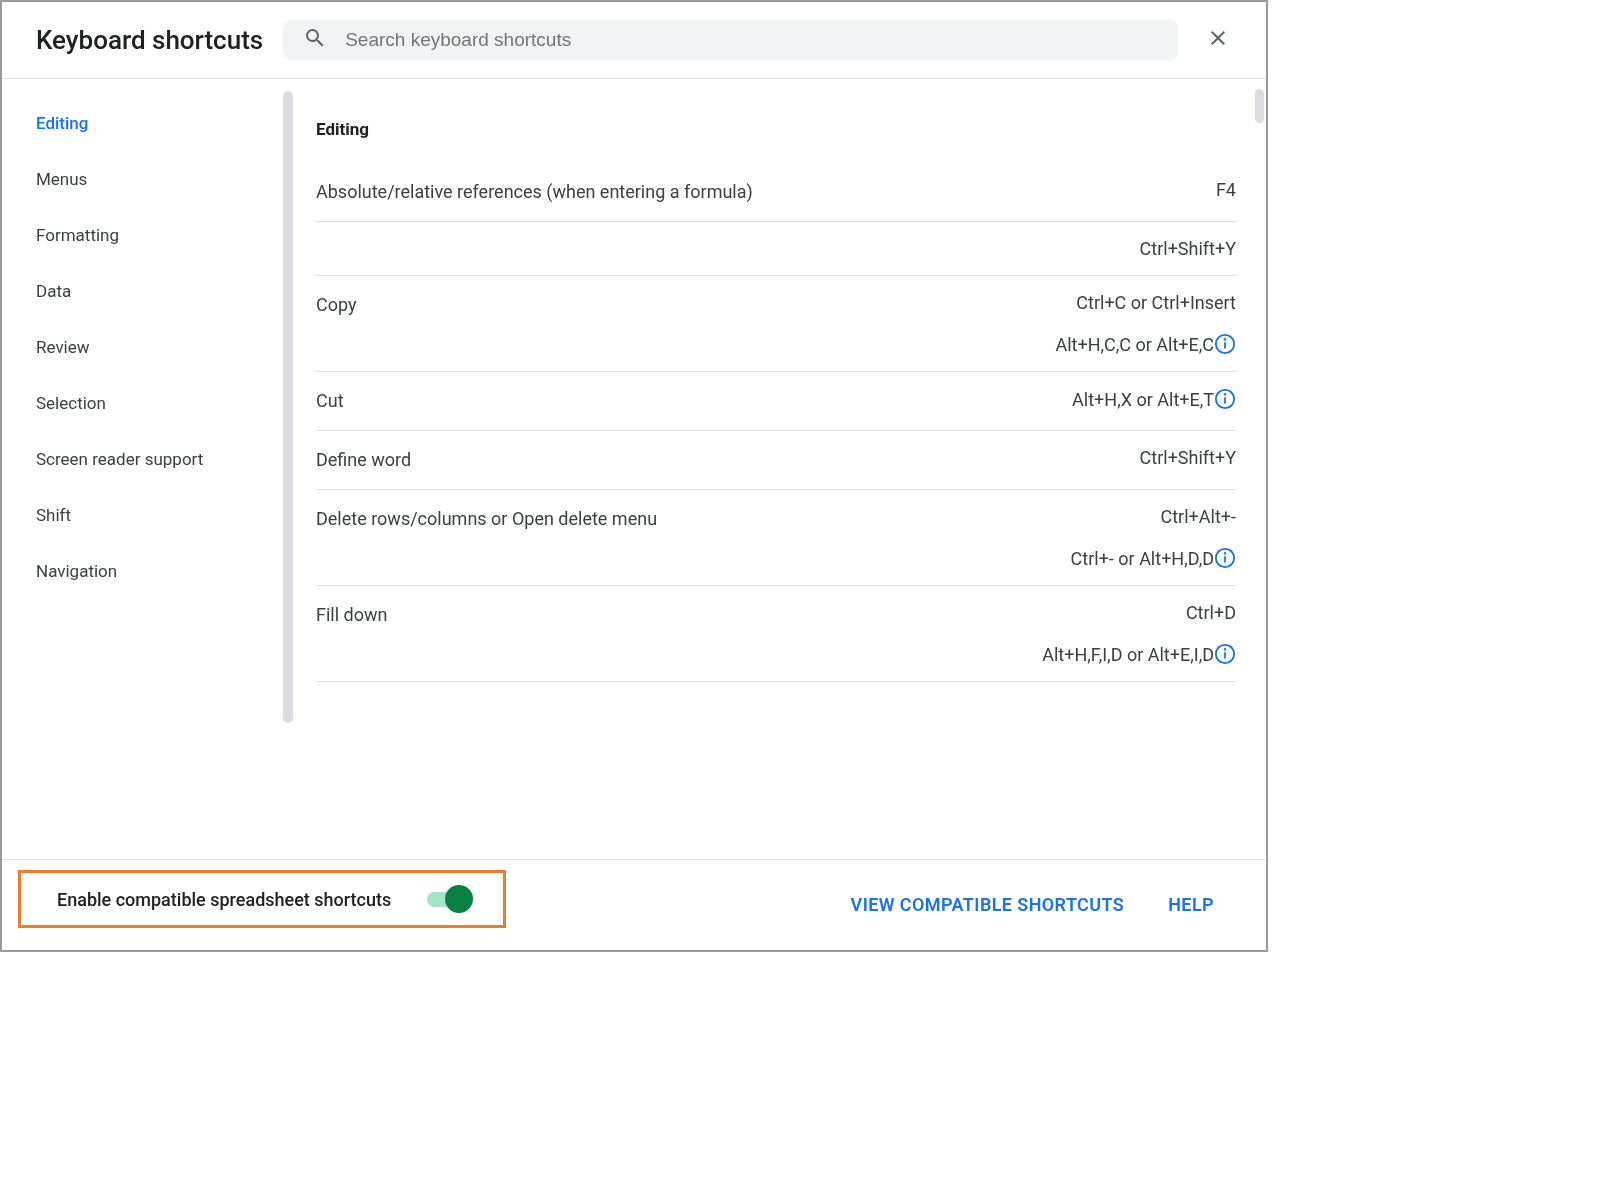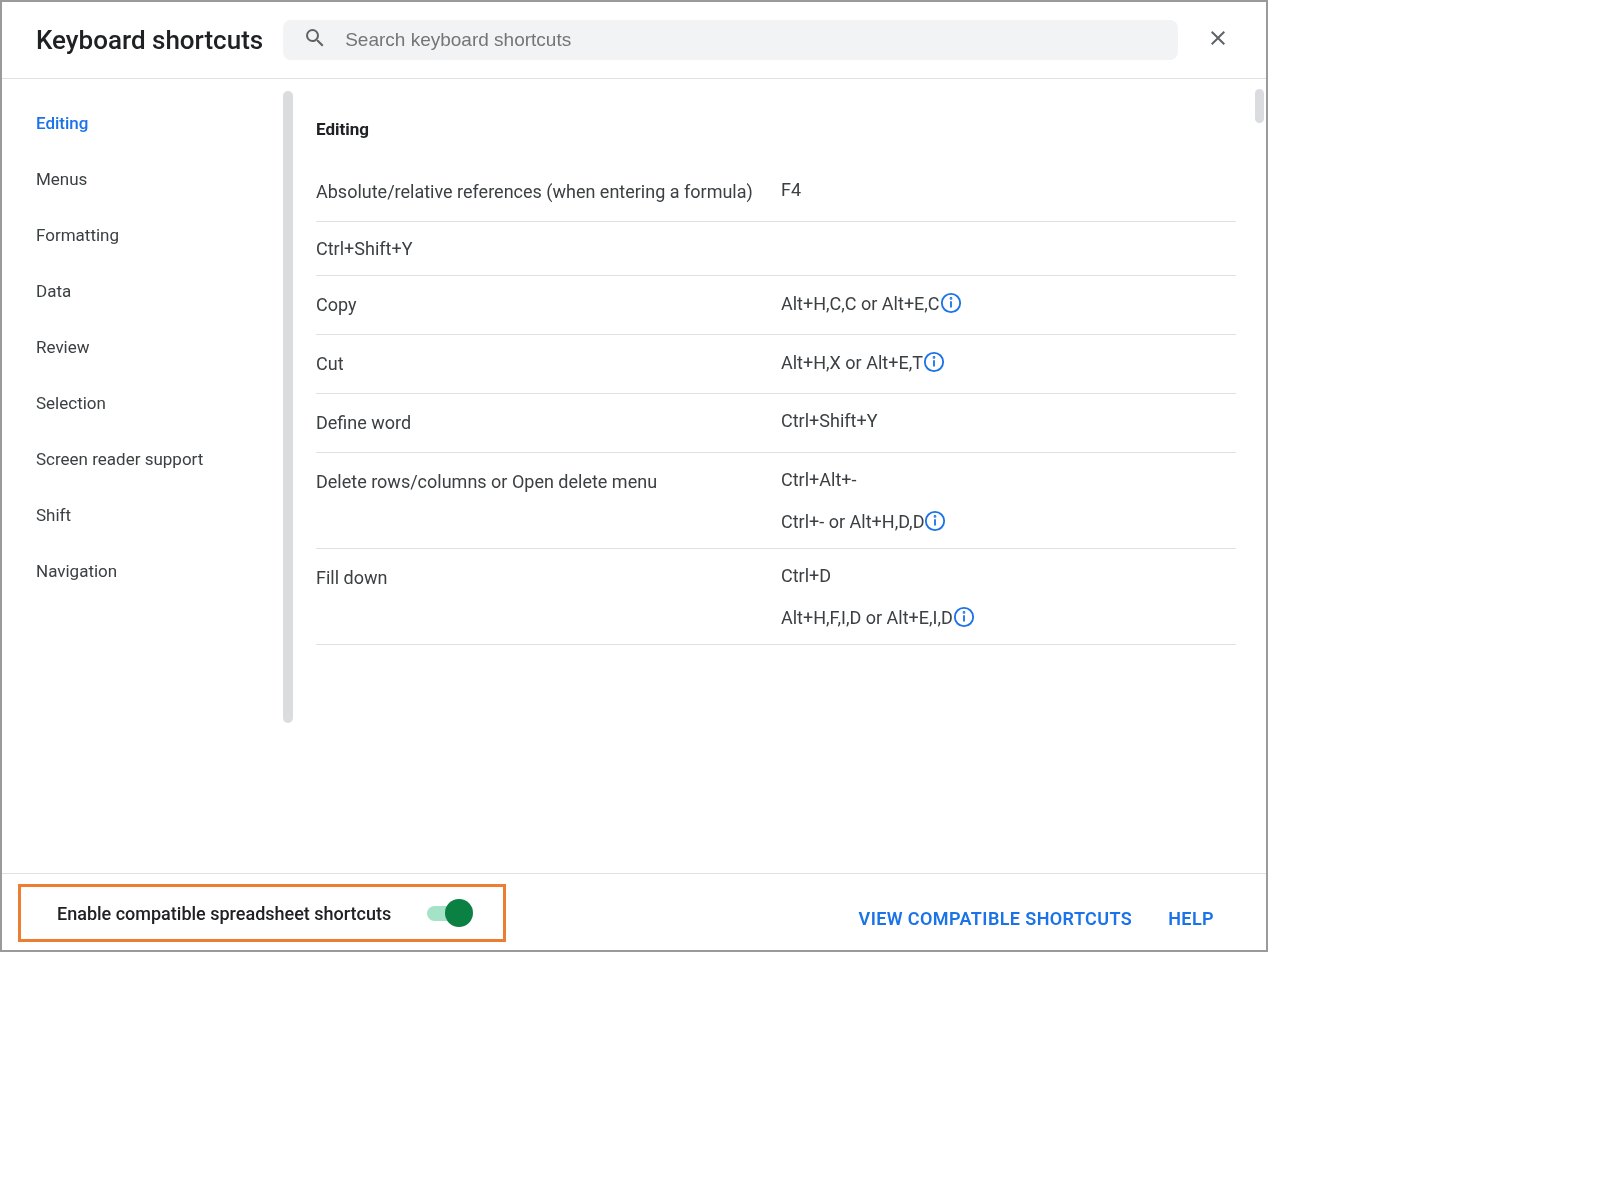--- a/index.html
+++ b/index.html
@@ -104,54 +104,54 @@
     font-size: 17px;
     font-weight: 700;
     color: #202124;
     padding: 16px 0 24px 0;
   }
   .shortcut-row {
     display: flex;
     align-items: flex-start;
     padding: 16px 0;
     border-bottom: 1px solid #e0e0e0;
-    gap: 10px;
+    gap: 20px;
   }
   .shortcut-desc {
     width: 455px;
     font-size: 18px;
     color: #3c4043;
     line-height: 1.45;
   }
   .shortcut-keys {
     flex: 1;
     display: flex;
     flex-direction: column;
     gap: 20px;
   }
   .key-line {
     display: flex;
     align-items: center;
-    justify-content: flex-start;
+    justify-content: flex-end;
     font-size: 18px;
     color: #3c4043;
   }
   .info-icon {
     width: 22px; height: 22px;
     display: inline-flex; align-items: center; justify-content: center;
     cursor: pointer;
   }
   .info-icon svg { width: 22px; height: 22px; fill: none; stroke: #1a73e8; stroke-width: 2; }
 
   .footer {
     border-top: 1px solid #e0e0e0;
     display: flex;
     align-items: center;
-    padding: 10px 40px 8px 16px;
-    gap: 12px;
+    padding: 10px 40px 22px 16px;
+    gap: 20px;
   }
   .toggle-box {
     display: flex;
     align-items: center;
     gap: 36px;
     border: 3px solid #ed7d31;
     padding: 12px 30px 12px 36px;
   }
   .toggle-label {
     font-size: 18px;
@@ -240,20 +240,23 @@
           <div class="shortcut-keys">
             <div class="key-line">
               <span>Ctrl+Shift+Y</span>
             </div>
           </div>
         </div>
         <div class="shortcut-row">
           <div class="shortcut-desc">Copy</div>
           <div class="shortcut-keys">
             <div class="key-line">
+              <span>Ctrl+C or Ctrl+Insert</span>
+            </div>
+            <div class="key-line">
               <span>Alt+H,C,C or Alt+E,C</span>
               <span class="info-icon">
                 <svg viewBox="0 0 24 24">
                   <circle cx="12" cy="12" r="10"></circle>
                   <line x1="12" y1="10" x2="12" y2="17"></line>
                   <circle cx="12" cy="7" r="0.5" fill="#1a73e8" stroke="#1a73e8"></circle>
                 </svg>
               </span>
             </div>
           </div>

